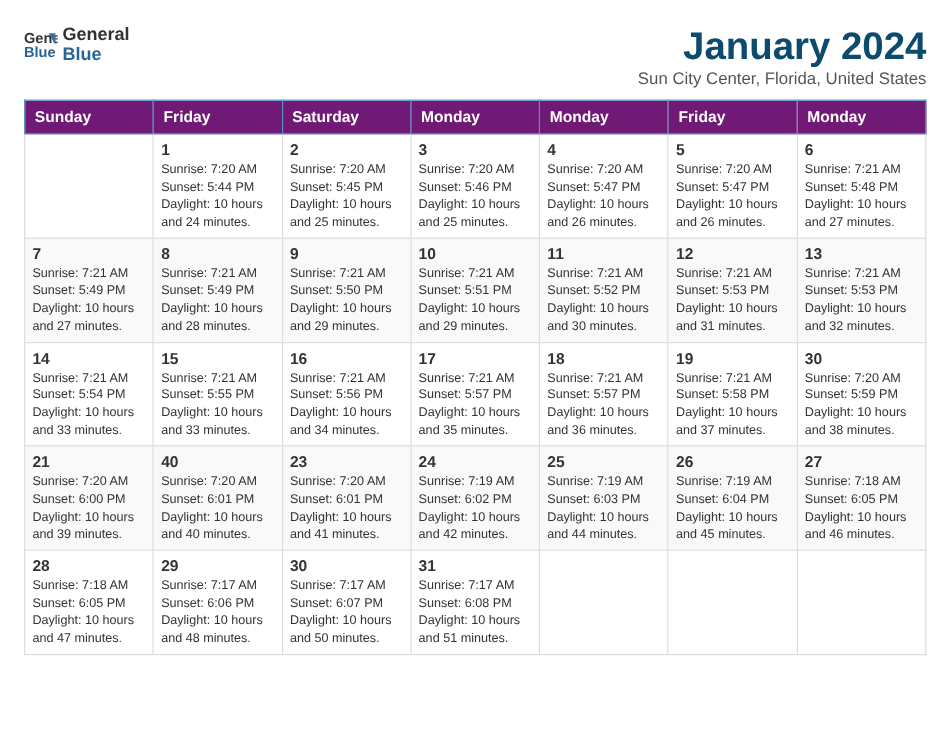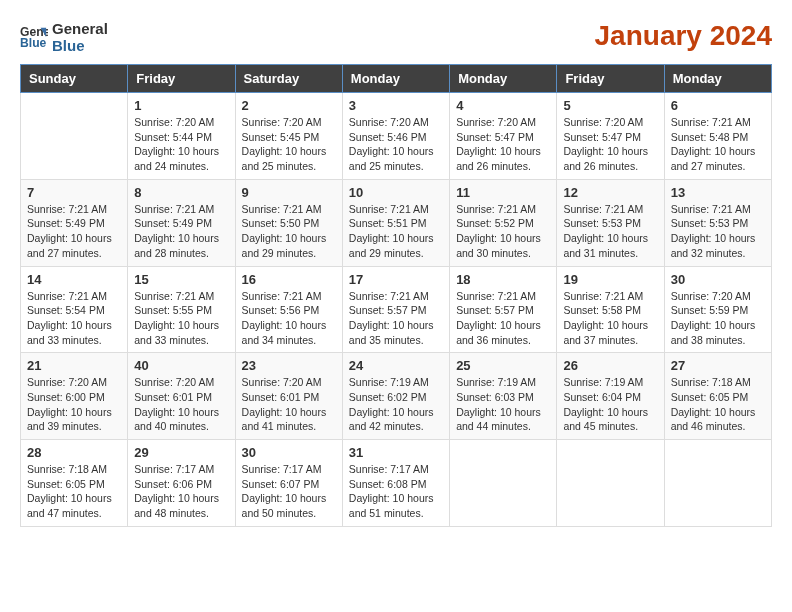--- a/index.html
+++ b/index.html
@@ -22,35 +22,35 @@
       gap: 4px;
     }
     .logo-icon {
       width: 28px;
       height: 28px;
     }
     .title-area {
       text-align: right;
     }
     .month-title {
-      font-size: 28px;
+      font-size: 32px;
       font-weight: bold;
-      color: #c2410c;
+      color: #0c4a6e;
     }
     .location {
       font-size: 14px;
       color: #555;
     }
     .calendar-table {
       width: 100%;
       border-collapse: collapse;
       border: 1px solid #ccc;
     }
     .calendar-table th {
-      background-color: #404040;
+      background-color: #701a75;
       color: white;
       text-align: left;
       padding: 6px 8px;
       font-size: 13px;
       font-weight: bold;
       border: 1px solid #5a8ec5;
     }
     .calendar-table td {
       vertical-align: top;
       padding: 5px 6px;
@@ -89,20 +89,21 @@
       <text y="26" font-size="13" font-weight="bold" fill="#2a6496">Blue</text>
       <polygon points="22,5 28,5 28,15" fill="#3a6ea5"></polygon>
     </svg>
     <div>
       <div style="font-size:15px;font-weight:bold;color:#333;">General</div>
       <div style="font-size:15px;font-weight:bold;color:#2a6496;">Blue</div>
     </div>
   </div>
   <div class="title-area">
     <div class="month-title">January 2024</div>
+    <div class="location">Sun City Center, Florida, United States</div>
   </div>
 </div>
 
 <table class="calendar-table">
   <thead>
     <tr>
     <th>Sunday</th>
         <th>Friday</th>
         <th>Saturday</th>
         <th>Monday</th>

